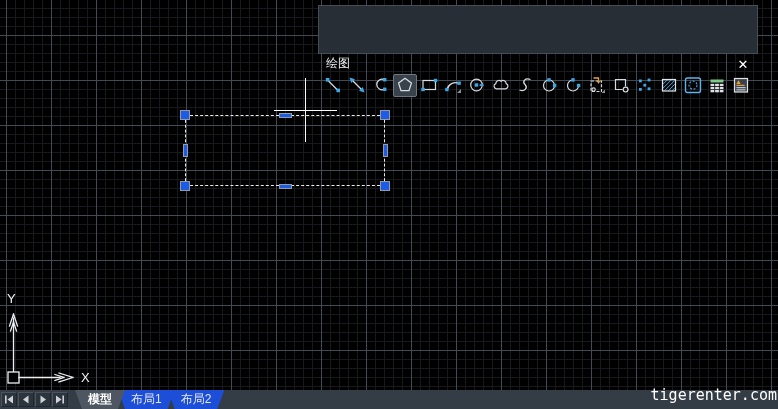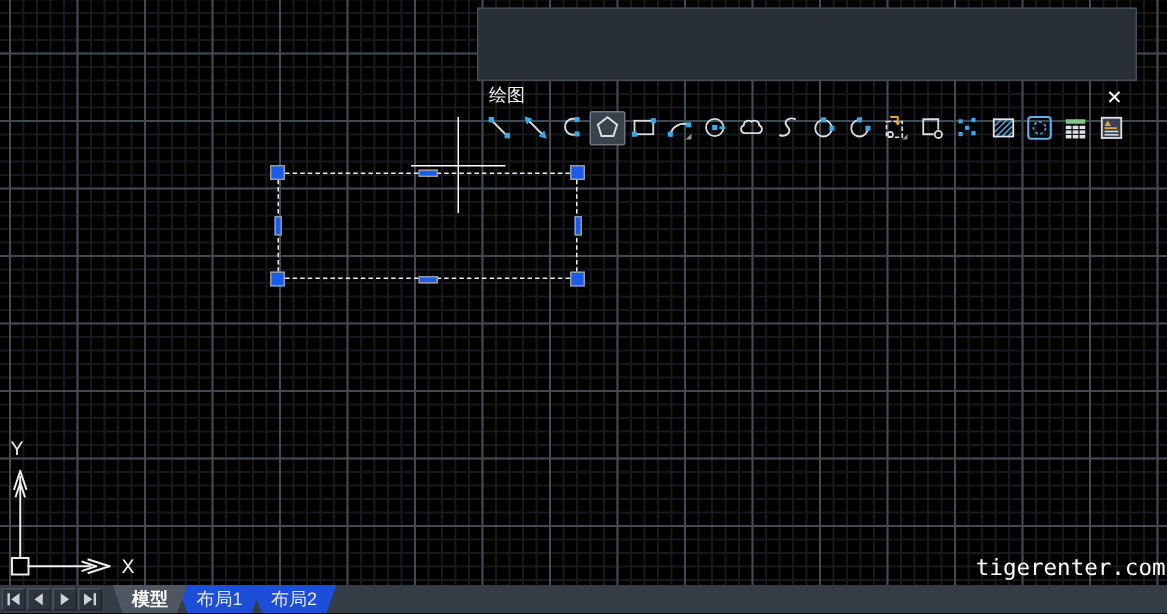--- a/index.html
+++ b/index.html
@@ -59,21 +59,21 @@
   .tabs{display:flex;height:19px;margin-left:7px;}
   .tab{
     position:relative;height:19px;line-height:19px;padding:0 13px;font-size:12px;color:#e3e7ea;
     background:#1d4ed8;clip-path:polygon(0 0,100% 0,calc(100% - 7px) 100%,7px 100%);
     margin-left:-7px;white-space:nowrap;
   }
   .tab:first-child{margin-left:0;}
   .tab.active{background:#4e5761;color:#ffffff;font-weight:bold;z-index:2;}
   
   .watermark{
-    position:absolute;right:1px;bottom:22px;color:#ffffff;z-index:7;
+    position:absolute;right:1px;bottom:5px;color:#ffffff;z-index:7;
     font-family:"DejaVu Sans Mono","Liberation Mono",monospace;font-size:15px;
   }
   svg{display:block;}
 </style>
 </head>
 <body>
 
 <div class="canvas"></div>
 
 <div class="selrect"></div>

